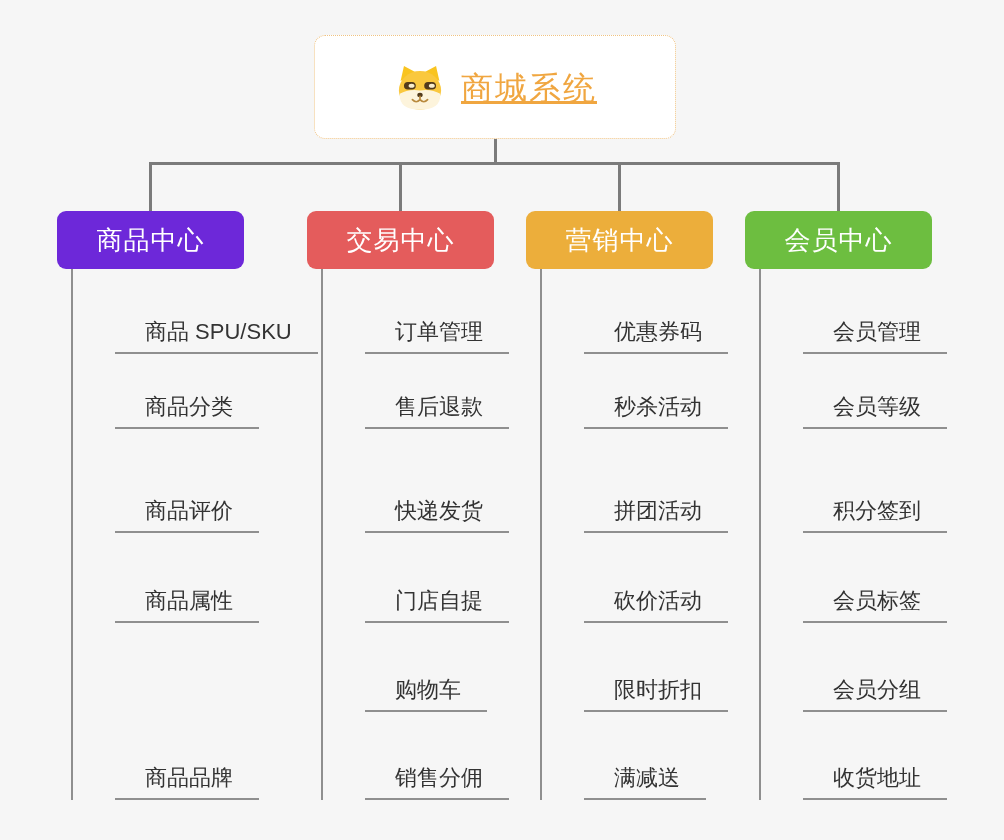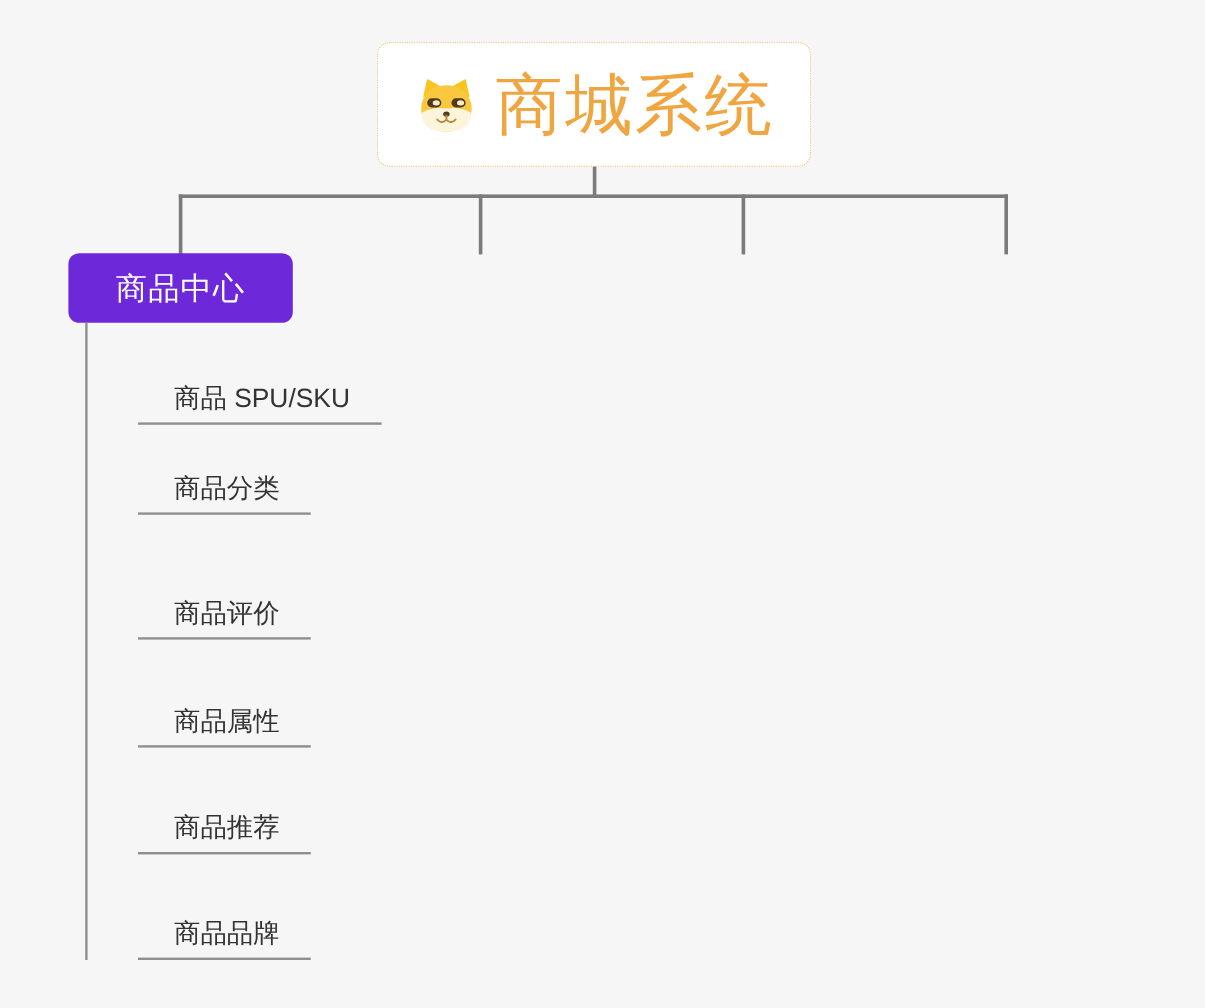--- a/index.html
+++ b/index.html
@@ -11,21 +11,21 @@
   .conn.v{width:3px;}
   .conn.h{height:3px;}
 
   
   .root-node{
     position:absolute;left:314px;top:35px;width:362px;height:104px;
     background:#ffffff;border:1px dotted #f0c382;border-radius:11px;
     display:flex;align-items:center;justify-content:center;gap:14px;
     box-sizing:border-box;
   }
-  .root-title{font-size:56px;letter-spacing:2px;color:#f0a640;line-height:1;padding-top:2px;}
+  .root-title{font-size:32px;letter-spacing:2px;color:#f0a640;line-height:1;padding-top:2px;text-decoration:underline;}
   .doge{display:flex;align-items:center;}
 
   
   .column{position:absolute;top:211px;width:260px;height:600px;}
   .branch{
     width:187px;height:58px;border-radius:9px;
     display:flex;align-items:center;justify-content:center;
     color:#ffffff;font-size:26px;letter-spacing:1px;
   }
   .vline{position:absolute;left:14px;top:58px;width:2px;height:531px;background:var(--line,#8f8f8f);}
@@ -71,20 +71,55 @@
 
   <div class="column" style="left:57px">
     <div class="branch" style="background-color: #6d28d9;">
       <span>商品中心</span>
     </div>
     <div class="vline"></div>
     <div class="item r0">商品 SPU/SKU</div>
     <div class="item r1">商品分类</div>
     <div class="item r3">商品属性</div>
     <div class="item r2">商品评价</div>
-    <div class="item r4">商品推荐</div>
     <div class="item r5">商品品牌</div>
   </div>
 
+  <div class="column" style="left:307px">
+    <div class="branch" style="background-color: rgb(228, 92, 92);">
+      <span>交易中心</span>
+    </div>
+    <div class="vline"></div>
+    <div class="item r0">订单管理</div>
+    <div class="item r1">售后退款</div>
+    <div class="item r2">快递发货</div>
+    <div class="item r3">门店自提</div>
+    <div class="item r4">购物车</div>
+    <div class="item r5">销售分佣</div>
+  </div>
 
+  <div class="column" style="left:526px">
+    <div class="branch" style="background-color: rgb(236, 174, 59);">
+      <span>营销中心</span>
+    </div>
+    <div class="vline"></div>
+    <div class="item r0">优惠券码</div>
+    <div class="item r1">秒杀活动</div>
+    <div class="item r2">拼团活动</div>
+    <div class="item r3">砍价活动</div>
+    <div class="item r4">限时折扣</div>
+    <div class="item r5">满减送</div>
+  </div>
 
+  <div class="column" style="left:745px">
+    <div class="branch" style="background-color: rgb(109, 190, 64);">
+      <span>会员中心</span>
+    </div>
+    <div class="vline"></div>
+    <div class="item r0">会员管理</div>
+    <div class="item r1">会员等级</div>
+    <div class="item r2">积分签到</div>
+    <div class="item r3">会员标签</div>
+    <div class="item r4">会员分组</div>
+    <div class="item r5">收货地址</div>
+  </div>
 
 </div>
 
 </body></html>

